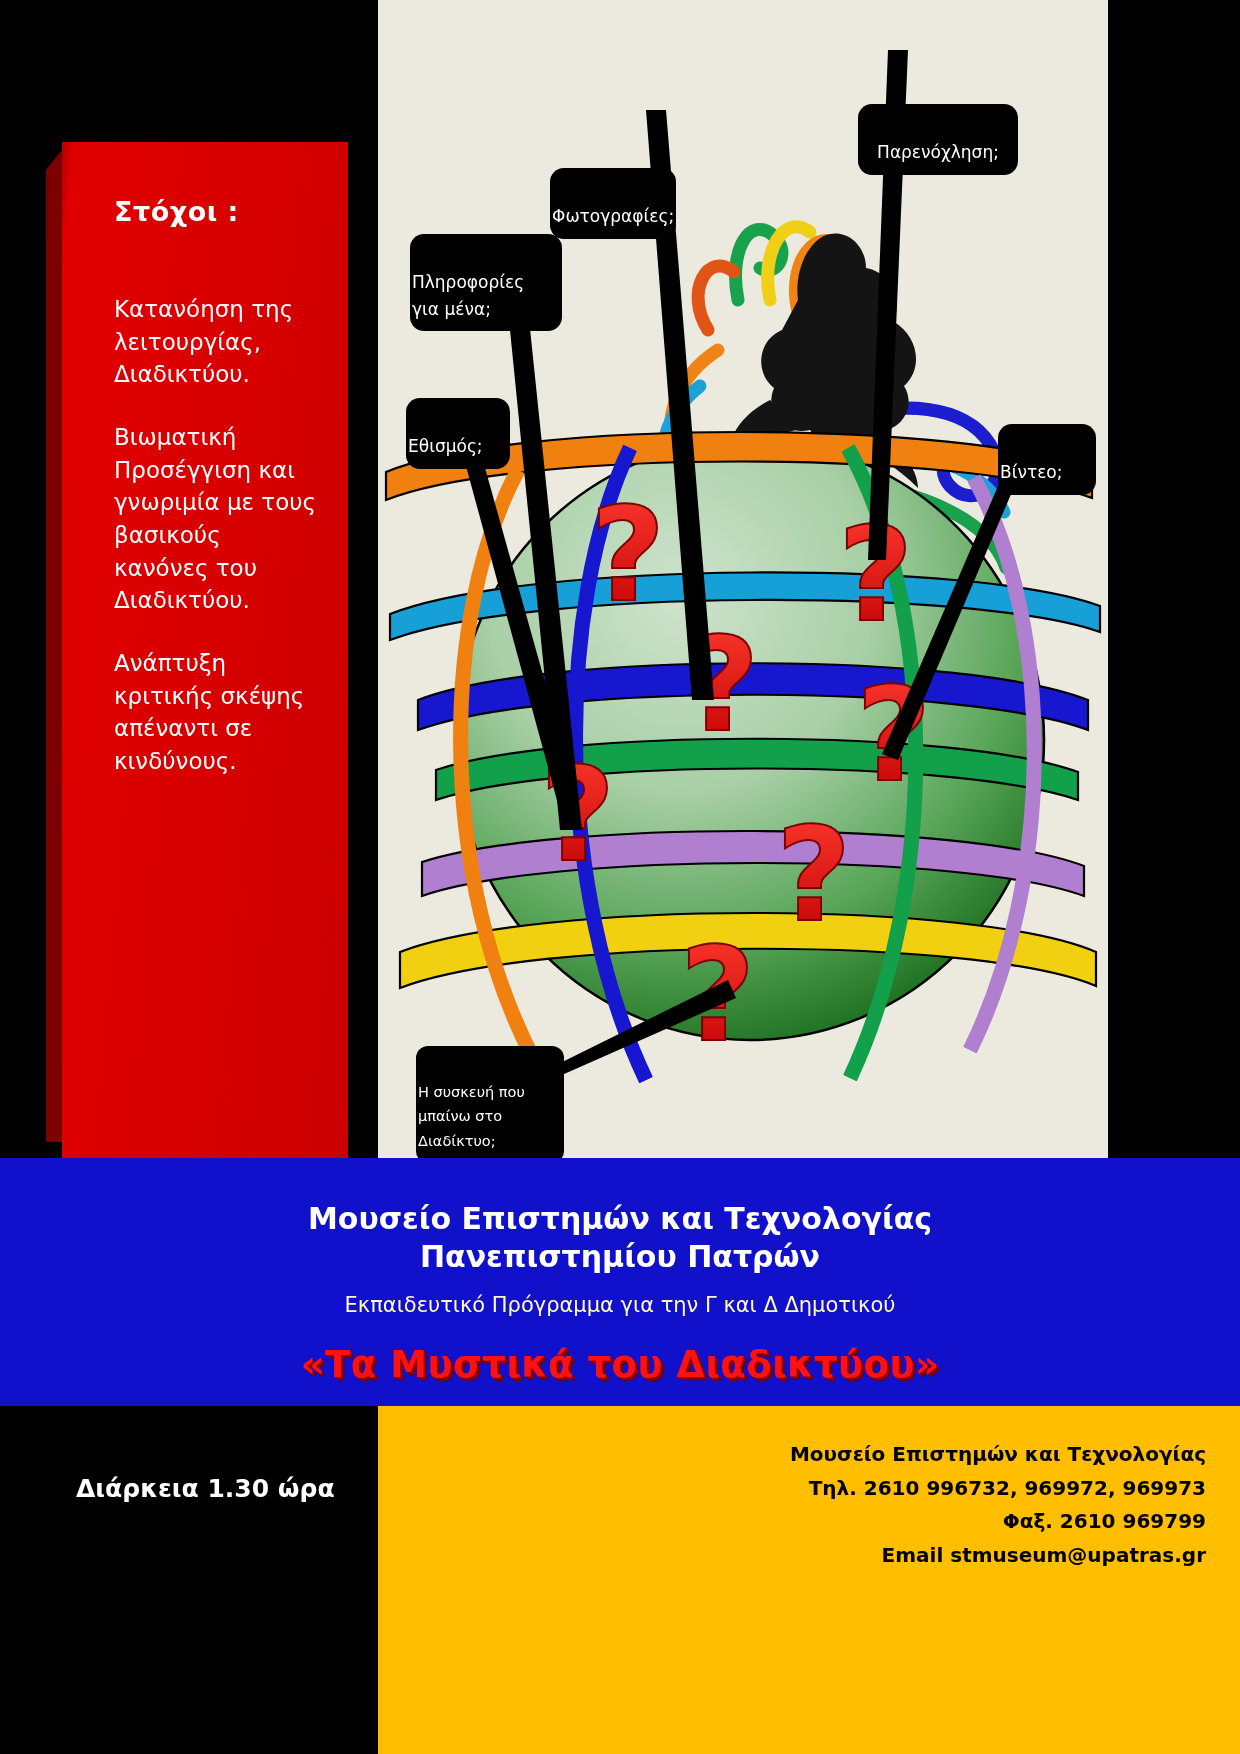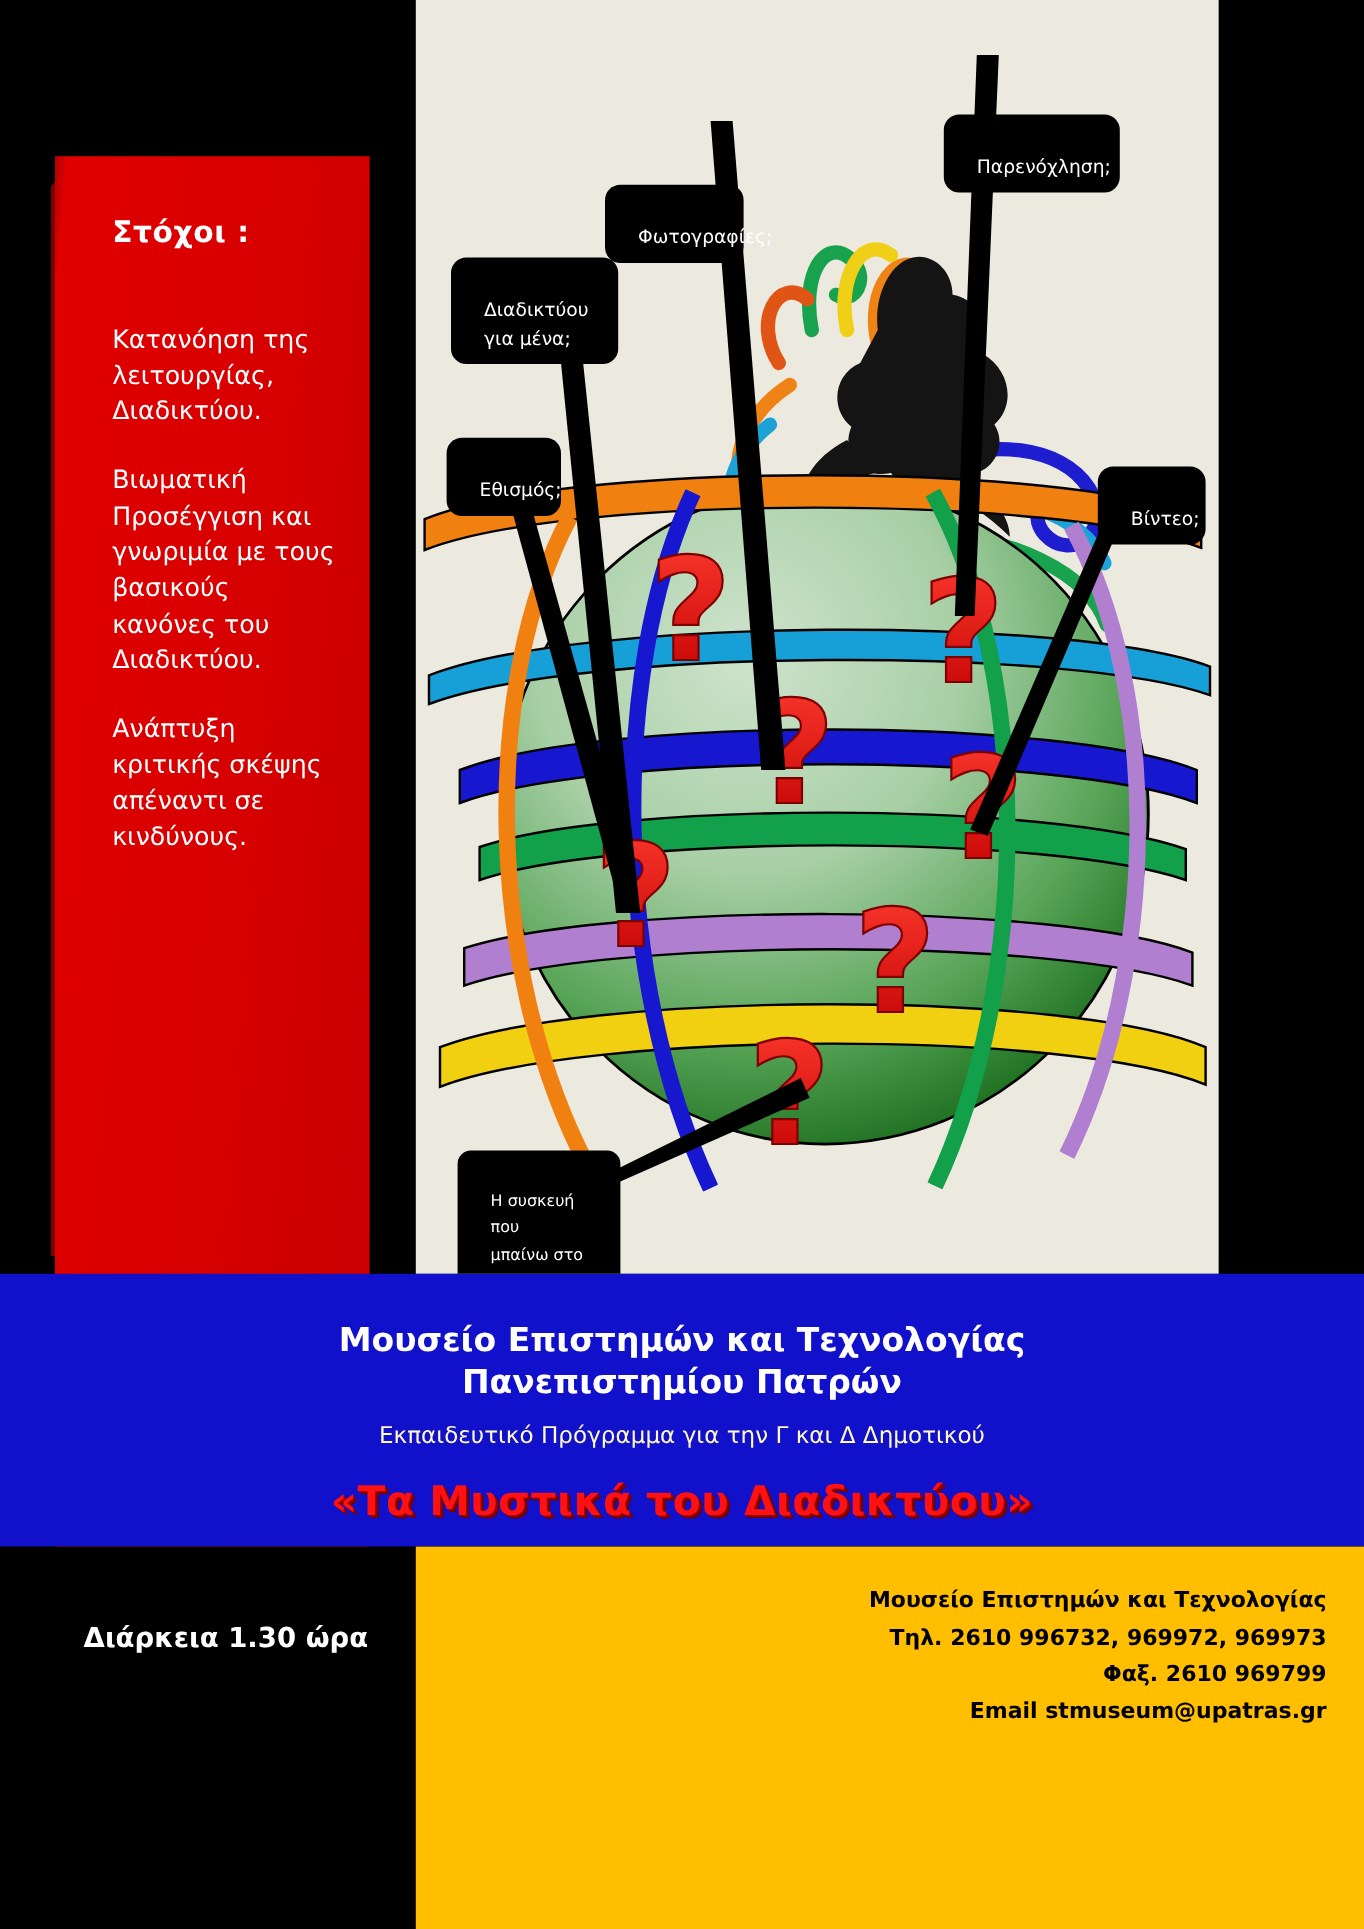--- a/index.html
+++ b/index.html
@@ -20,40 +20,40 @@
     position:absolute;left:1108px;top:0;width:132px;height:1158px;background:#000;
   }
 
   
   .red-shadow{
     position:absolute;left:46px;top:152px;width:290px;height:990px;
     background:#7d0000;
     clip-path:polygon(0 18px,14px 0,100% 0,100% calc(100% - 18px),calc(100% - 16px) 100%,0 100%);
   }
   .red-box{
-    position:absolute;left:50px;top:142px;width:286px;height:1270px;
+    position:absolute;left:62px;top:142px;width:286px;height:1270px;
     background:#dd0000;
     background:linear-gradient(95deg,#b00000 0%,#e10000 3%,#d60000 55%,#c90000 100%);
     box-shadow:0 0 0 0 #000;
   }
   .red-box-inner{
     position:absolute;left:0;top:0;width:100%;height:100%;
     padding:54px 26px 0 52px;box-sizing:border-box;color:#fff;
   }
   .obj-title{
     font-size:27px;font-weight:bold;letter-spacing:.5px;margin:0 0 66px 0;
   }
   .obj-item{
     font-size:23px;line-height:1.42;margin:0 0 30px 0;font-weight:400;
   }
 
   
   .bubble{
     position:absolute;background:#000;color:#fff;border-radius:14px;
-    padding:9px 30px;box-sizing:border-box;z-index:40;
+    padding:9px 2px;box-sizing:border-box;z-index:40;
     font-size:17px;line-height:1.55;white-space:pre-line;
   }
   .bubble.small{font-size:14.5px;line-height:1.7;border-radius:12px;}
 
   
   .blue-band{
     position:absolute;left:0;top:1158px;width:1240px;height:248px;background:#1111cc;
   }
   .mus-line1,.mus-line2{
     color:#fff;text-align:center;font-size:30px;font-weight:bold;line-height:1.28;
@@ -184,21 +184,21 @@
 
     <div class="bubble" style="left:480px;top:104px;width:160px;text-align:center;">
       <span>Παρενόχληση;</span>
     </div>
 
     <div class="bubble" style="left:172px;top:168px;width:126px;text-align:center;">
       <span>Φωτογραφίες;</span>
     </div>
 
     <div class="bubble" style="left:32px;top:234px;width:152px;">
-      <span>Διαδικτύου
+      <span>Πληροφορίες
 για μένα;</span>
     </div>
 
     <div class="bubble" style="left:28px;top:398px;width:104px;">
       <span>Εθισμός;</span>
     </div>
 
     <div class="bubble" style="left:620px;top:424px;width:98px;">
       <span>Βίντεο;</span>
     </div>

